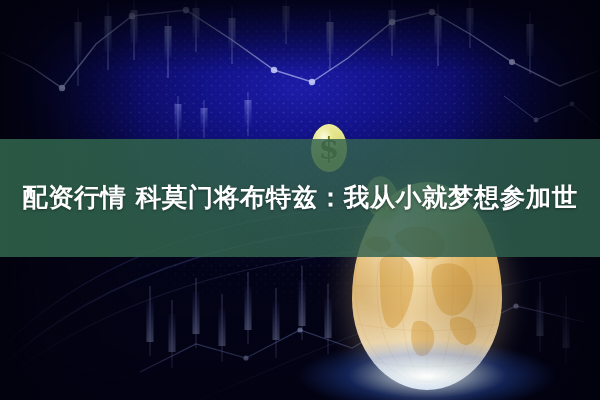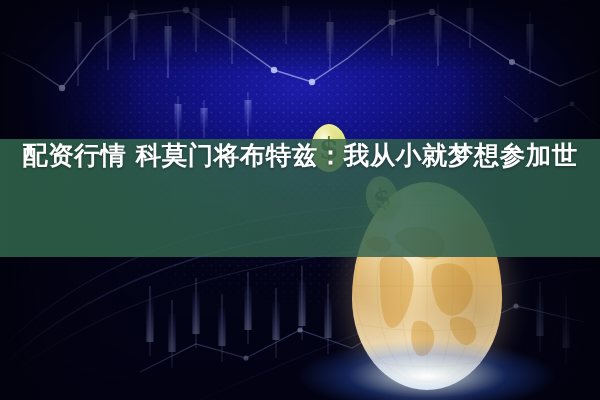--- a/index.html
+++ b/index.html
@@ -99,21 +99,21 @@
     background:linear-gradient(90deg,
        rgba(45,94,72,.93) 0%,
        rgba(48,97,76,.88) 30%,
        rgba(52,99,80,.82) 55%,
        rgba(46,92,76,.88) 80%,
        rgba(42,86,70,.93) 100%);
   }
   .band-inner{
     position:absolute;inset:0;
     display:flex;flex-direction:column;
-    align-items:center;justify-content:space-between;
+    align-items:center;justify-content:center;
     gap:2px;
   }
   .headline-line{
     color:#ffffff;
     font-size:26.5px;
     font-weight:bold;
     letter-spacing:.5px;
     line-height:1.32;
     white-space:nowrap;
     text-shadow:0 1px 3px rgba(0,0,0,.42);

